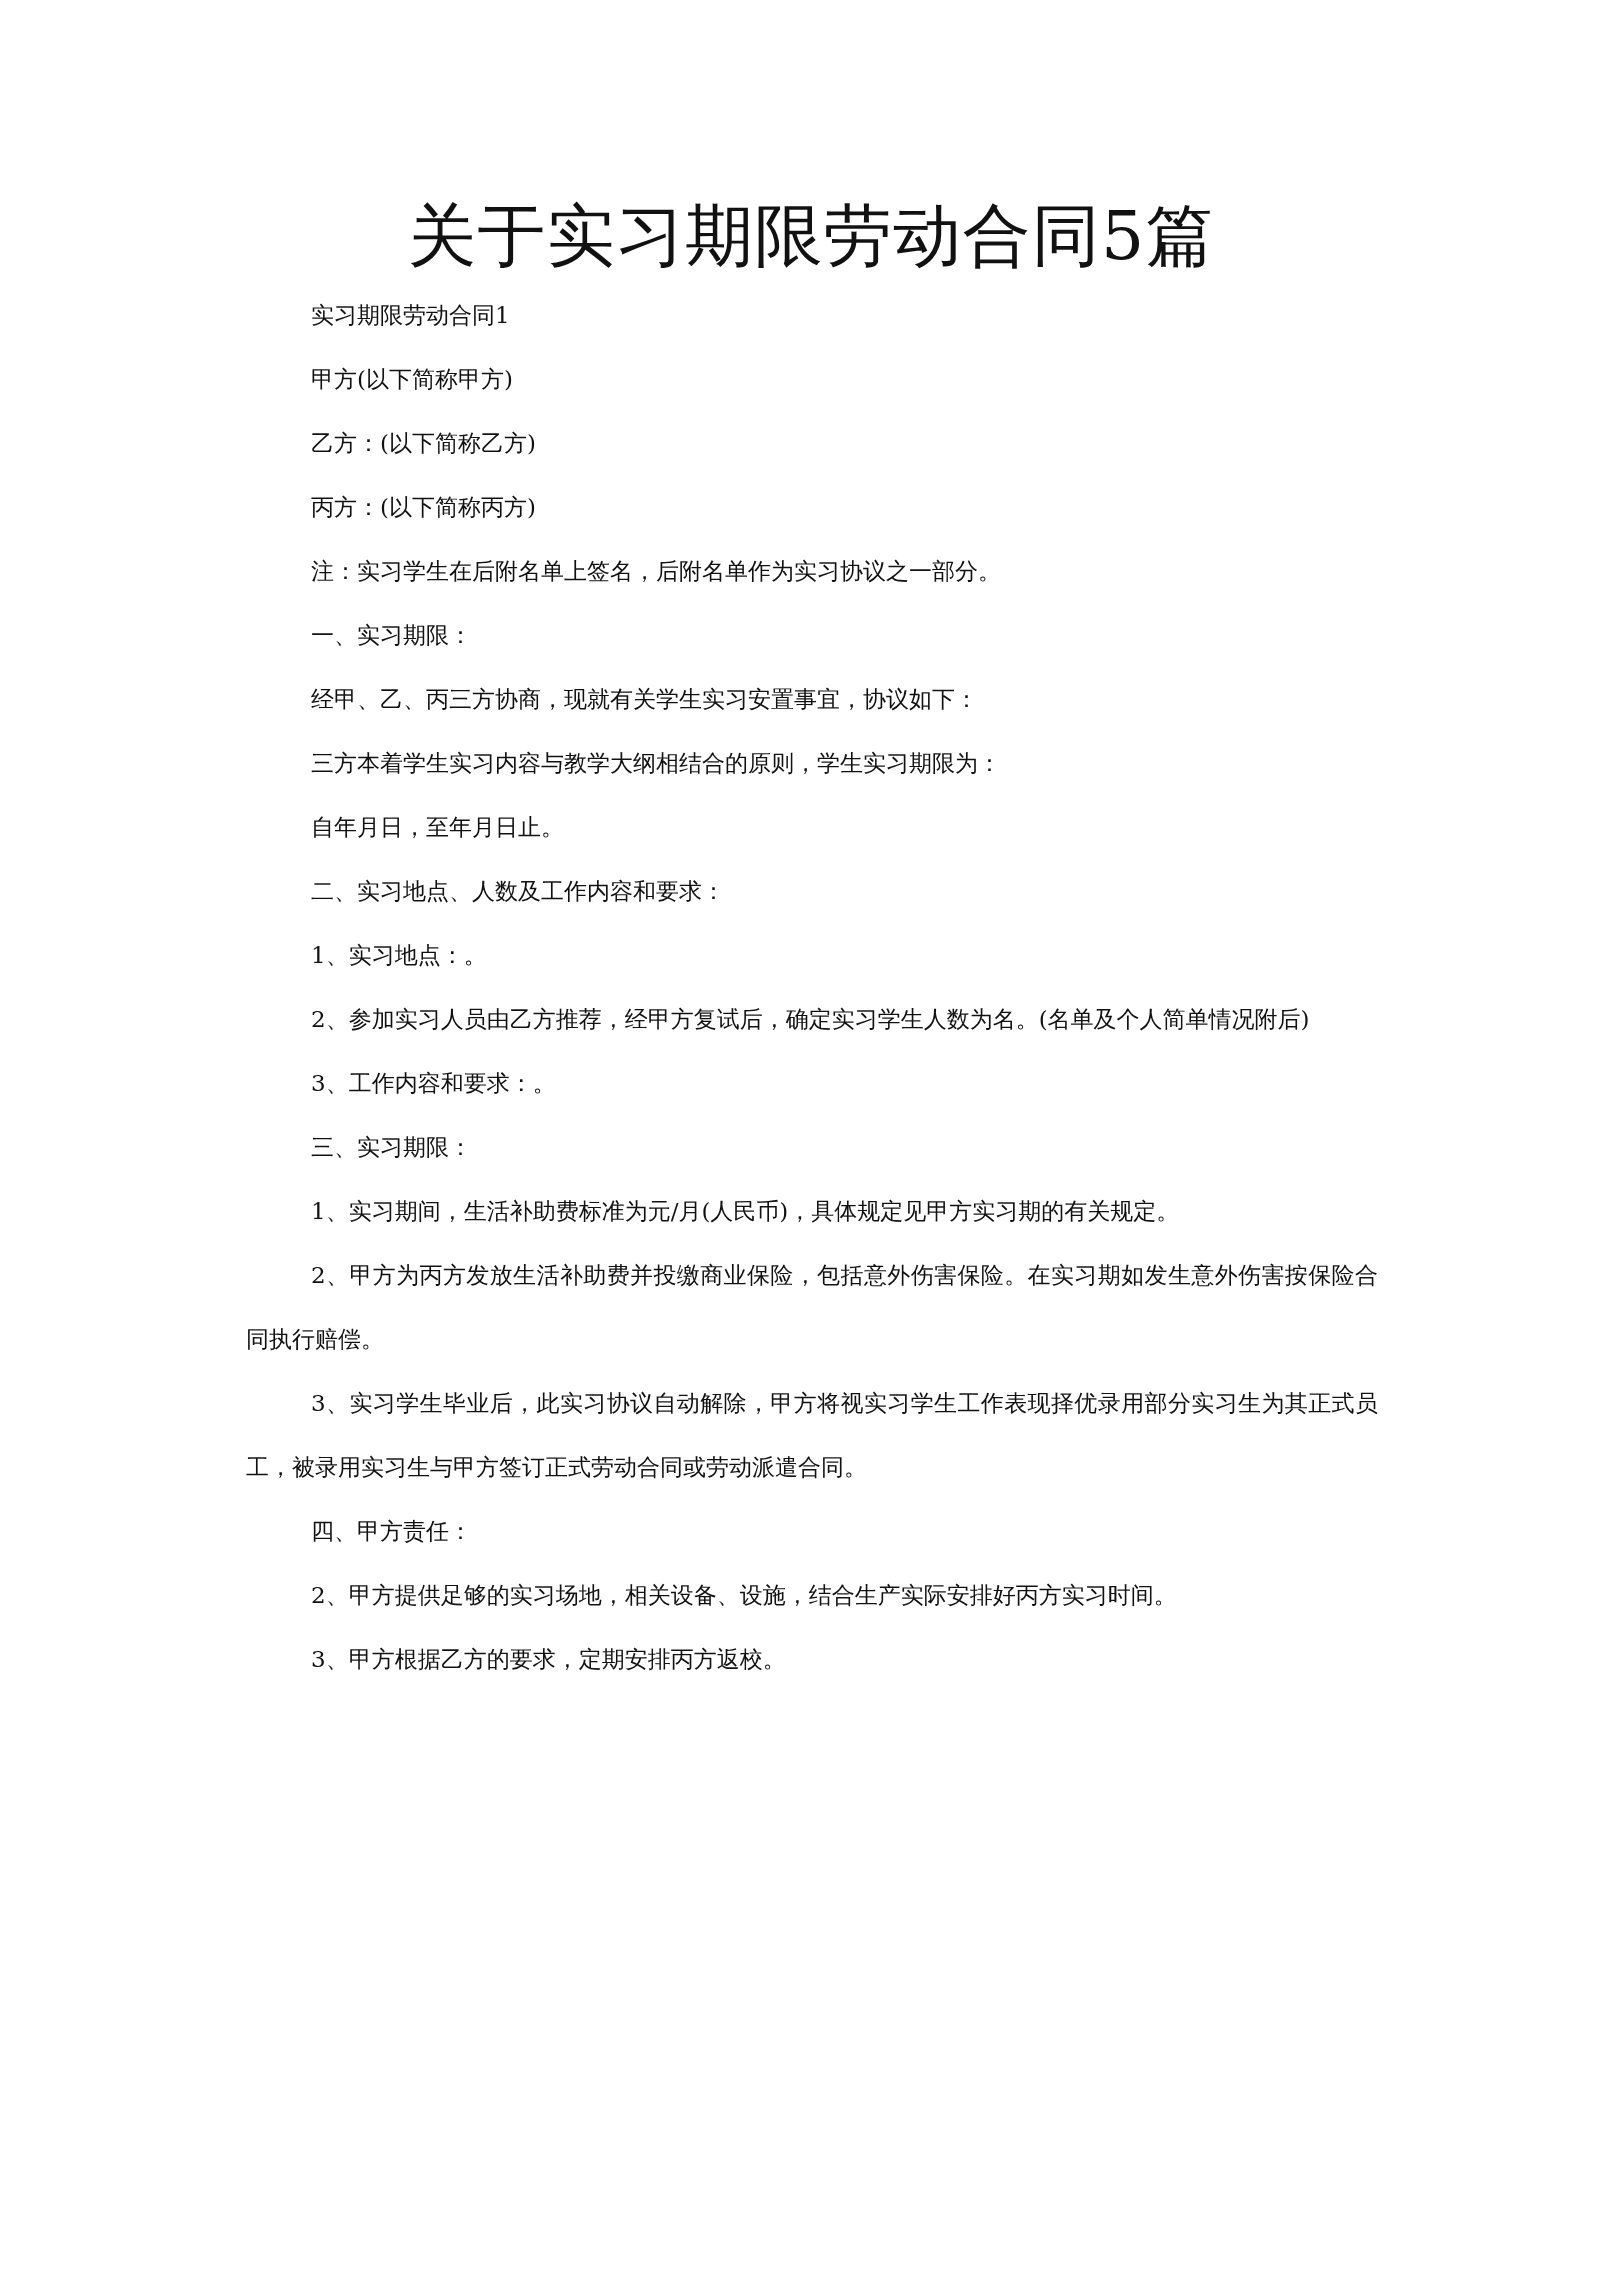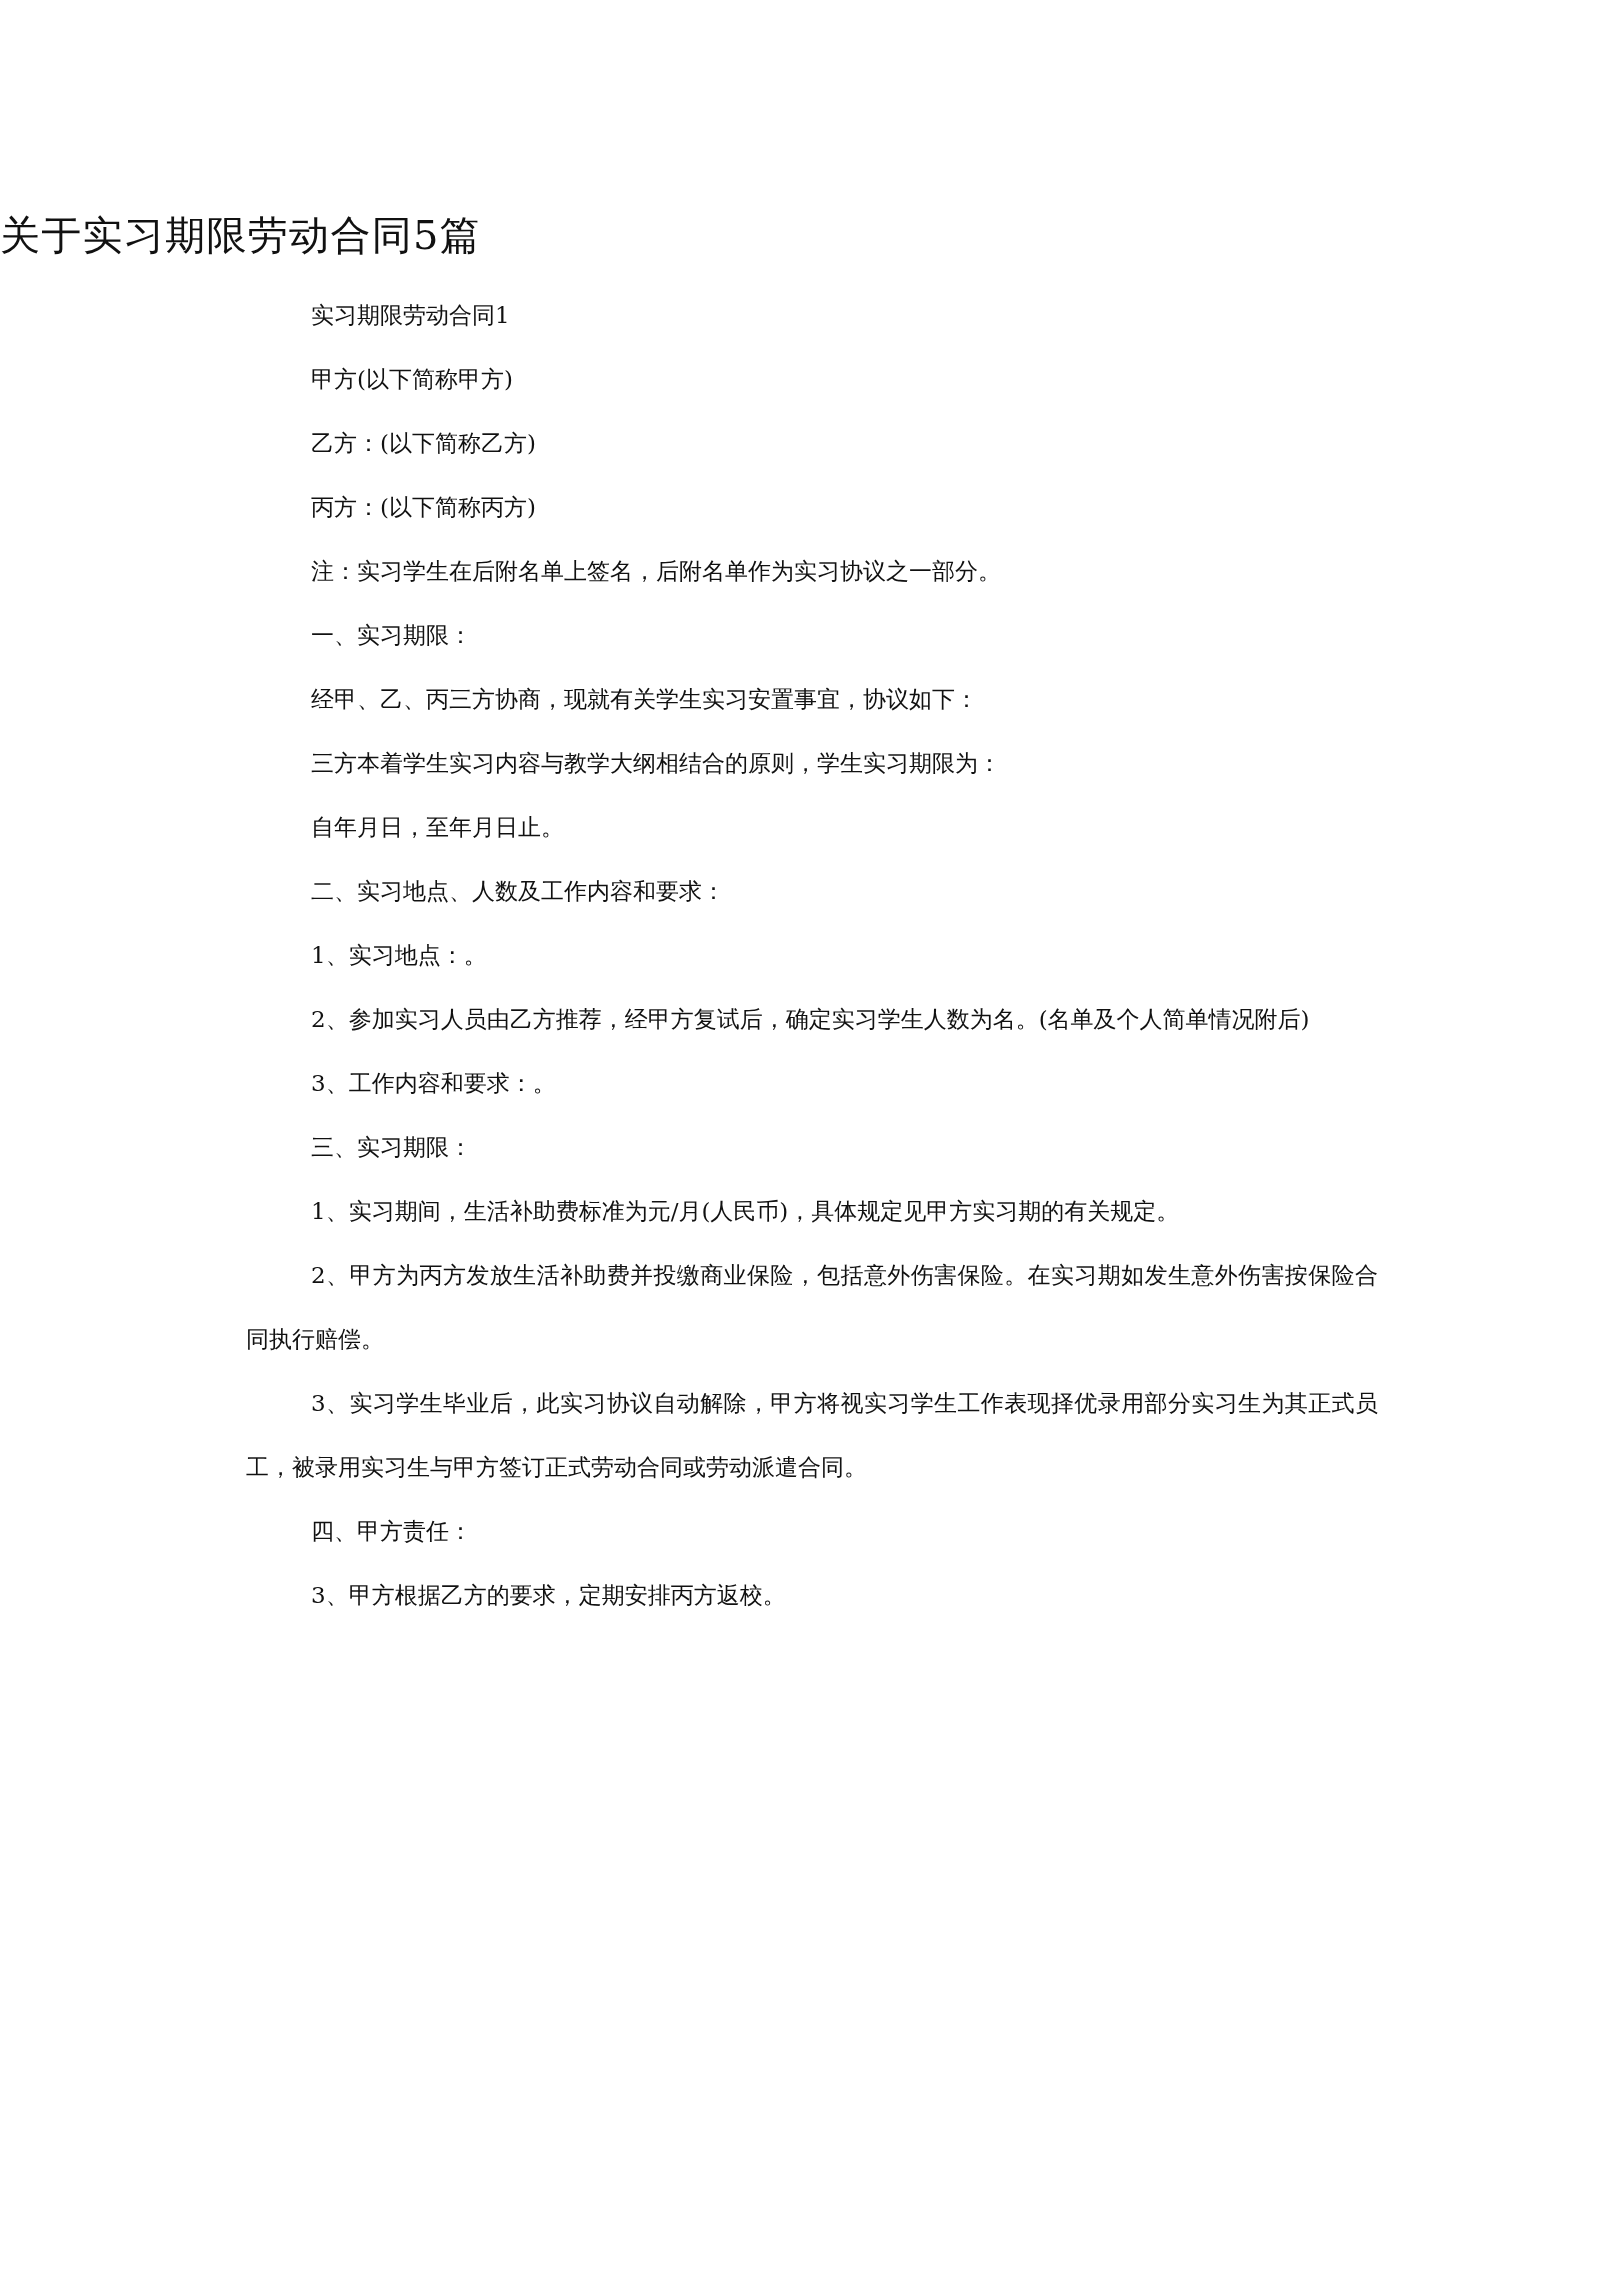--- a/index.html
+++ b/index.html
@@ -1,19 +1,19 @@
 <!DOCTYPE html>
 <html style="font-size:10.5px"><head>
 <meta charset="utf-8">
 <style>
   html, body { margin: 0; padding: 0; background: #ffffff; }
   body { width: 1623px; height: 2295px; position: relative; overflow: hidden;
          font-family: "DejaVu Serif", "Liberation Serif", serif; color: #111; }
-  .title { position: absolute; top: 196px; left: 0; width: 1623px; text-align: left;
-           font-size: 40px; line-height: 79px; letter-spacing: 1.3px; }
+  .title { position: absolute; top: 196px; left: 0; width: 1623px; text-align: center;
+           font-size: 68px; line-height: 79px; letter-spacing: 1.3px; }
   .body { position: absolute; top: 283px; left: 246px; width: 1132px;
           font-size: 23px; line-height: 64px; }
   .p { margin: 0; text-indent: 65px; text-align: justify; text-align-last: left; }
 </style>
 </head>
 <body>
 
 <div class="title">关于实习期限劳动合同5篇</div>
 
 <div class="body">
@@ -28,15 +28,16 @@
   <p class="p">自年月日，至年月日止。</p>
   <p class="p">二、实习地点、人数及工作内容和要求：</p>
   <p class="p">1、实习地点：。</p>
   <p class="p">2、参加实习人员由乙方推荐，经甲方复试后，确定实习学生人数为名。(名单及个人简单情况附后)</p>
   <p class="p">3、工作内容和要求：。</p>
   <p class="p">三、实习期限：</p>
   <p class="p">1、实习期间，生活补助费标准为元/月(人民币)，具体规定见甲方实习期的有关规定。</p>
   <p class="p">2、甲方为丙方发放生活补助费并投缴商业保险，包括意外伤害保险。在实习期如发生意外伤害按保险合同执行赔偿。</p>
   <p class="p">3、实习学生毕业后，此实习协议自动解除，甲方将视实习学生工作表现择优录用部分实习生为其正式员工，被录用实习生与甲方签订正式劳动合同或劳动派遣合同。</p>
   <p class="p">四、甲方责任：</p>
+  <p class="p">2、甲方提供足够的实习场地，相关设备、设施，结合生产实际安排好丙方实习时间。</p>
   <p class="p">3、甲方根据乙方的要求，定期安排丙方返校。</p>
 </div>
 
 
 </body></html>

